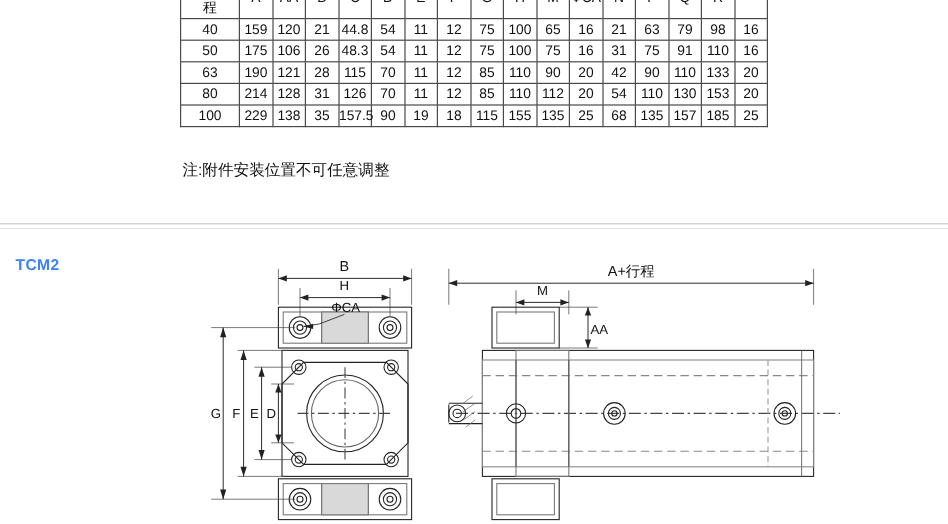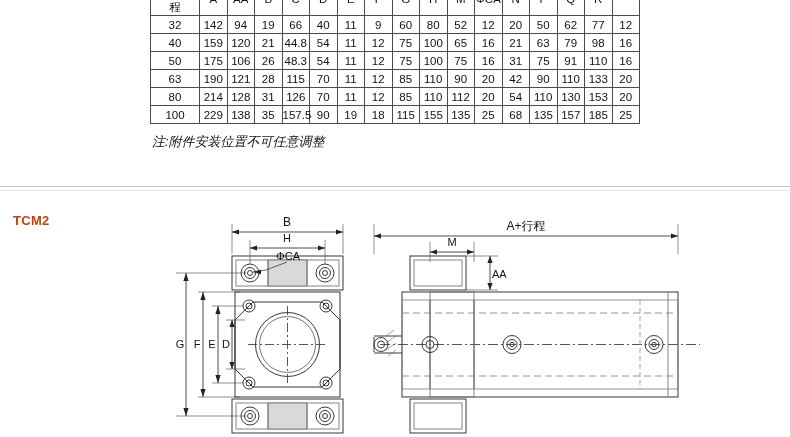--- a/index.html
+++ b/index.html
@@ -39,21 +39,20 @@
     color: #111;
   }
   .col-first { width: 48px; }
 
   .note {
     position: absolute;
     left: 152px;
     top: 133px;
     font-size: 13px;
     color: #111;
-    font-style: italic;
   }
 
   
   .divider {
     position: absolute;
     left: 0;
     top: 186px;
     width: 790px;
     height: 0;
     border-top: 1px solid #c8c8c8;
@@ -66,21 +65,21 @@
     height: 0;
     border-top: 1px solid #e6e6e6;
   }
 
   .section-title {
     position: absolute;
     left: 13px;
     top: 213px;
     font-size: 13px;
     font-weight: bold;
-    color: #c2410c;
+    color: #3b82f6;
     letter-spacing: 0.3px;
   }
 
   .drawing {
     position: absolute;
     left: 0;
     top: 196px;
     width: 790px;
     height: 241px;
   }
@@ -113,39 +112,20 @@
         <td>H</td>
         <td>M</td>
         <td>ΦCA</td>
         <td>N</td>
         <td>P</td>
         <td>Q</td>
         <td>R</td>
         <td></td>
       </tr>
       <tr>
-        <td class="col-first">32</td>
-        <td>142</td>
-        <td>94</td>
-        <td>19</td>
-        <td>66</td>
-        <td>40</td>
-        <td>11</td>
-        <td>9</td>
-        <td>60</td>
-        <td>80</td>
-        <td>52</td>
-        <td>12</td>
-        <td>20</td>
-        <td>50</td>
-        <td>62</td>
-        <td>77</td>
-        <td>12</td>
-      </tr>
-      <tr>
         <td class="col-first">40</td>
         <td>159</td>
         <td>120</td>
         <td>21</td>
         <td>44.8</td>
         <td>54</td>
         <td>11</td>
         <td>12</td>
         <td>75</td>
         <td>100</td>

